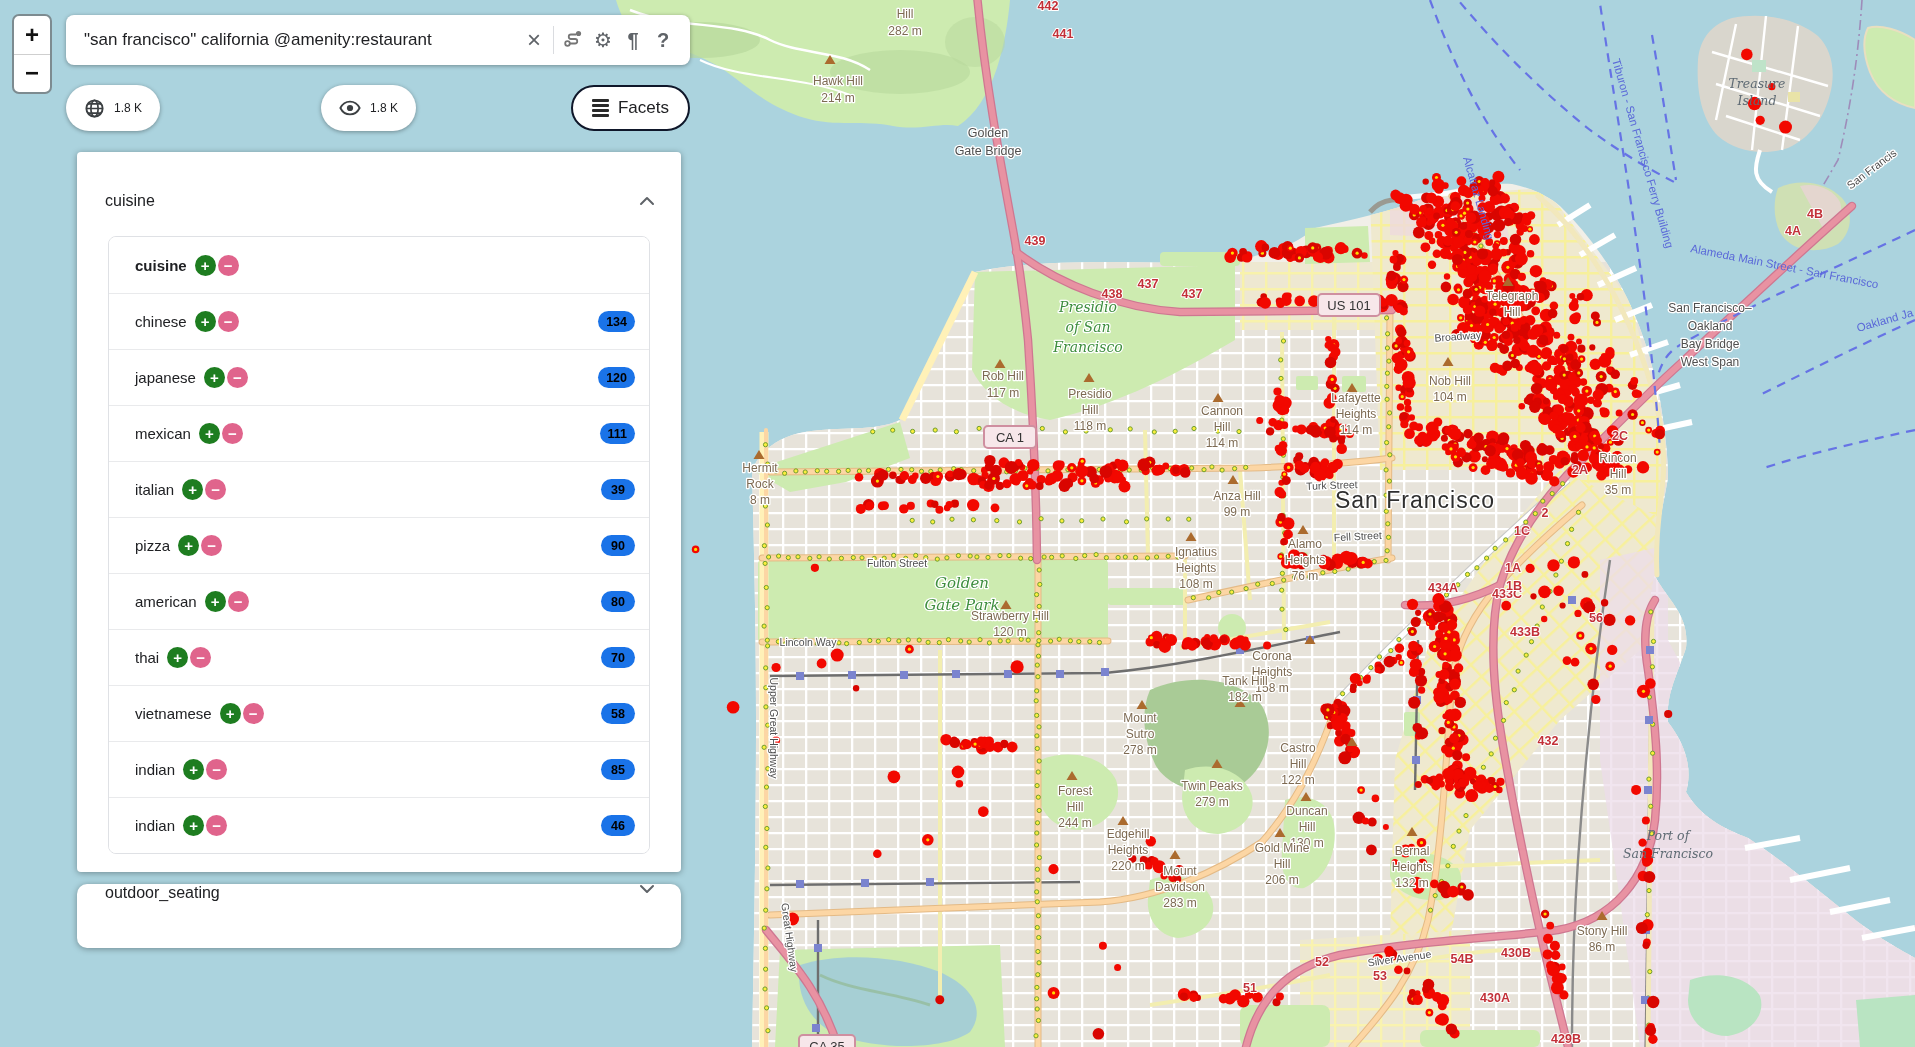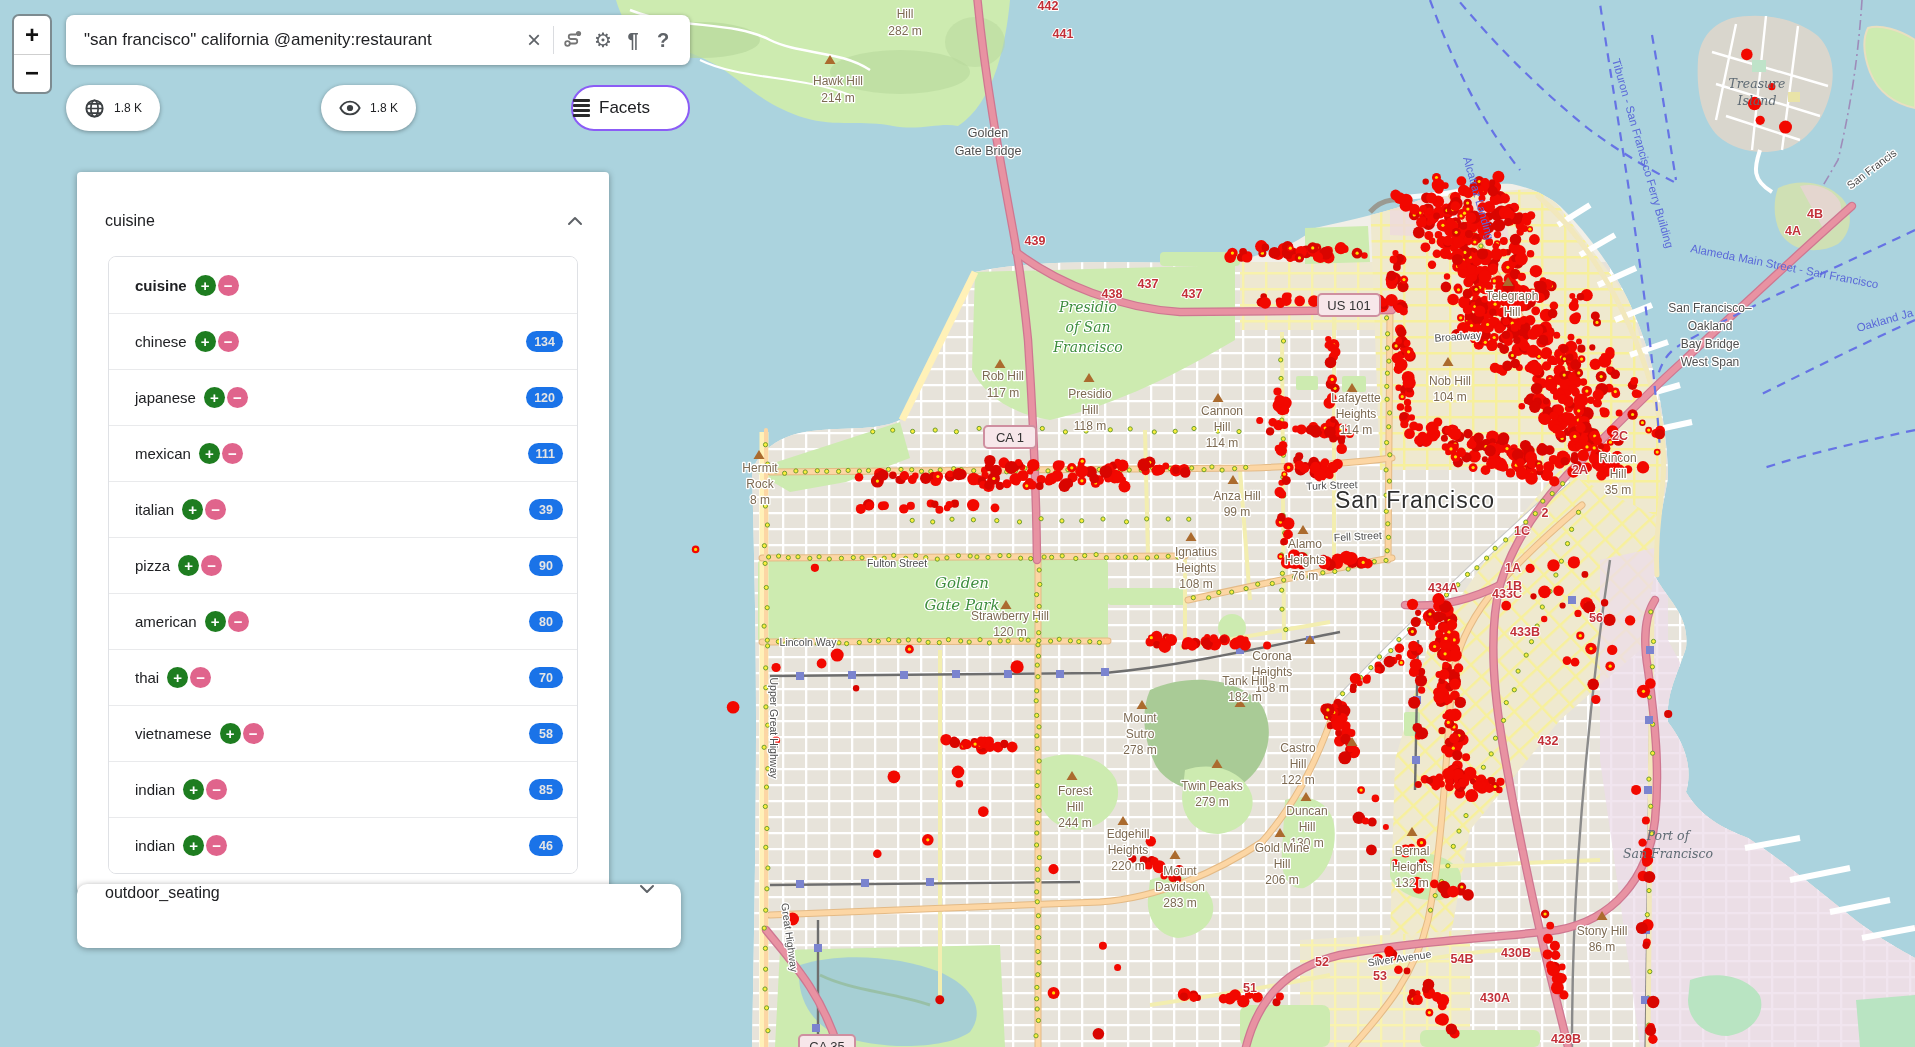--- a/index.html
+++ b/index.html
@@ -20,41 +20,41 @@
   .searchbar input{flex:1;border:none;outline:none;font-size:17px;color:#202124;
     font-family:"Liberation Sans",sans-serif;background:transparent;}
   .sb-ico{color:#5f6368;font-size:20px;width:30px;text-align:center;cursor:pointer;user-select:none;}
   .sb-div{width:1px;height:28px;background:#dadce0;margin:0 4px;}
 
   .chip{position:absolute;top:85px;height:46px;background:#fff;border-radius:23px;
     box-shadow:0 1px 4px rgba(0,0,0,.35);display:flex;align-items:center;gap:9px;
     padding:0 18px;box-sizing:border-box;font-size:12px;color:#202124;z-index:30;cursor:pointer;}
   .chip svg{display:block;}
   .facetsbtn{position:absolute;left:571px;top:85px;width:119px;height:46px;background:#fff;
-    border:2px solid #8b5cf6;border-radius:23px;display:flex;align-items:center;
+    border:2px solid #0f172a;border-radius:23px;display:flex;align-items:center;justify-content:center;
     gap:9px;font-size:17px;color:#202124;box-sizing:border-box;z-index:31;cursor:pointer;}
   .hamb{display:flex;flex-direction:column;gap:2.5px;}
   .hamb i{display:block;width:17px;height:2.6px;background:#2a2a2a;border-radius:1px;}
 
-  .panel{position:absolute;left:77px;top:152px;width:532px;height:720px;background:#fff;
-    border-radius:4px;box-shadow:0 1px 6px rgba(0,0,0,.35);z-index:29;box-sizing:border-box;margin-top:20px;}
+  .panel{position:absolute;left:77px;top:152px;width:604px;height:720px;background:#fff;
+    border-radius:4px;box-shadow:0 1px 6px rgba(0,0,0,.35);z-index:29;box-sizing:border-box;}
   .panel-head{display:flex;align-items:center;justify-content:space-between;
     padding:40px 26px 0 28px;}
   .panel-title{font-size:16px;color:#202124;}
   .facetlist{margin:26px 31px 0 31px;border:1px solid #dfe1e5;border-radius:8px;overflow:hidden;}
   .frow{height:56px;display:flex;align-items:center;padding:0 14px 0 26px;box-sizing:border-box;
     border-top:1px solid #e9eaec;background:#fff;}
   .frow:first-child{border-top:none;}
   .frow .lbl{font-size:15px;color:#202124;}
   .frow.bold .lbl{font-weight:bold;}
   .pm{width:21px;height:21px;border-radius:50%;color:#fff;font-size:15px;font-weight:bold;
     display:flex;align-items:center;justify-content:center;cursor:pointer;line-height:1;}
   .pm.plus{background:#1e7d20;margin-left:8px;}
   .pm.minus{background:#e0648c;margin-left:2px;}
-  .badge{margin-left:auto;background:#1a73e8;color:#e5e5e5;font-size:12.5px;font-weight:bold;
+  .badge{margin-left:auto;background:#1a73e8;color:#000000;font-size:12.5px;font-weight:bold;
     border-radius:11px;min-width:34px;height:21px;display:flex;align-items:center;justify-content:center;
     padding:0 8px;box-sizing:border-box;}
   .card2{position:absolute;left:77px;top:884px;width:604px;height:64px;background:#fff;
     border-radius:10px;box-shadow:0 1px 6px rgba(0,0,0,.35);display:flex;align-items:flex-start;
     justify-content:space-between;padding:0 26px 0 28px;box-sizing:border-box;z-index:29;}
   .chev{display:block;}
 </style>
 </head>
 <body>
 

